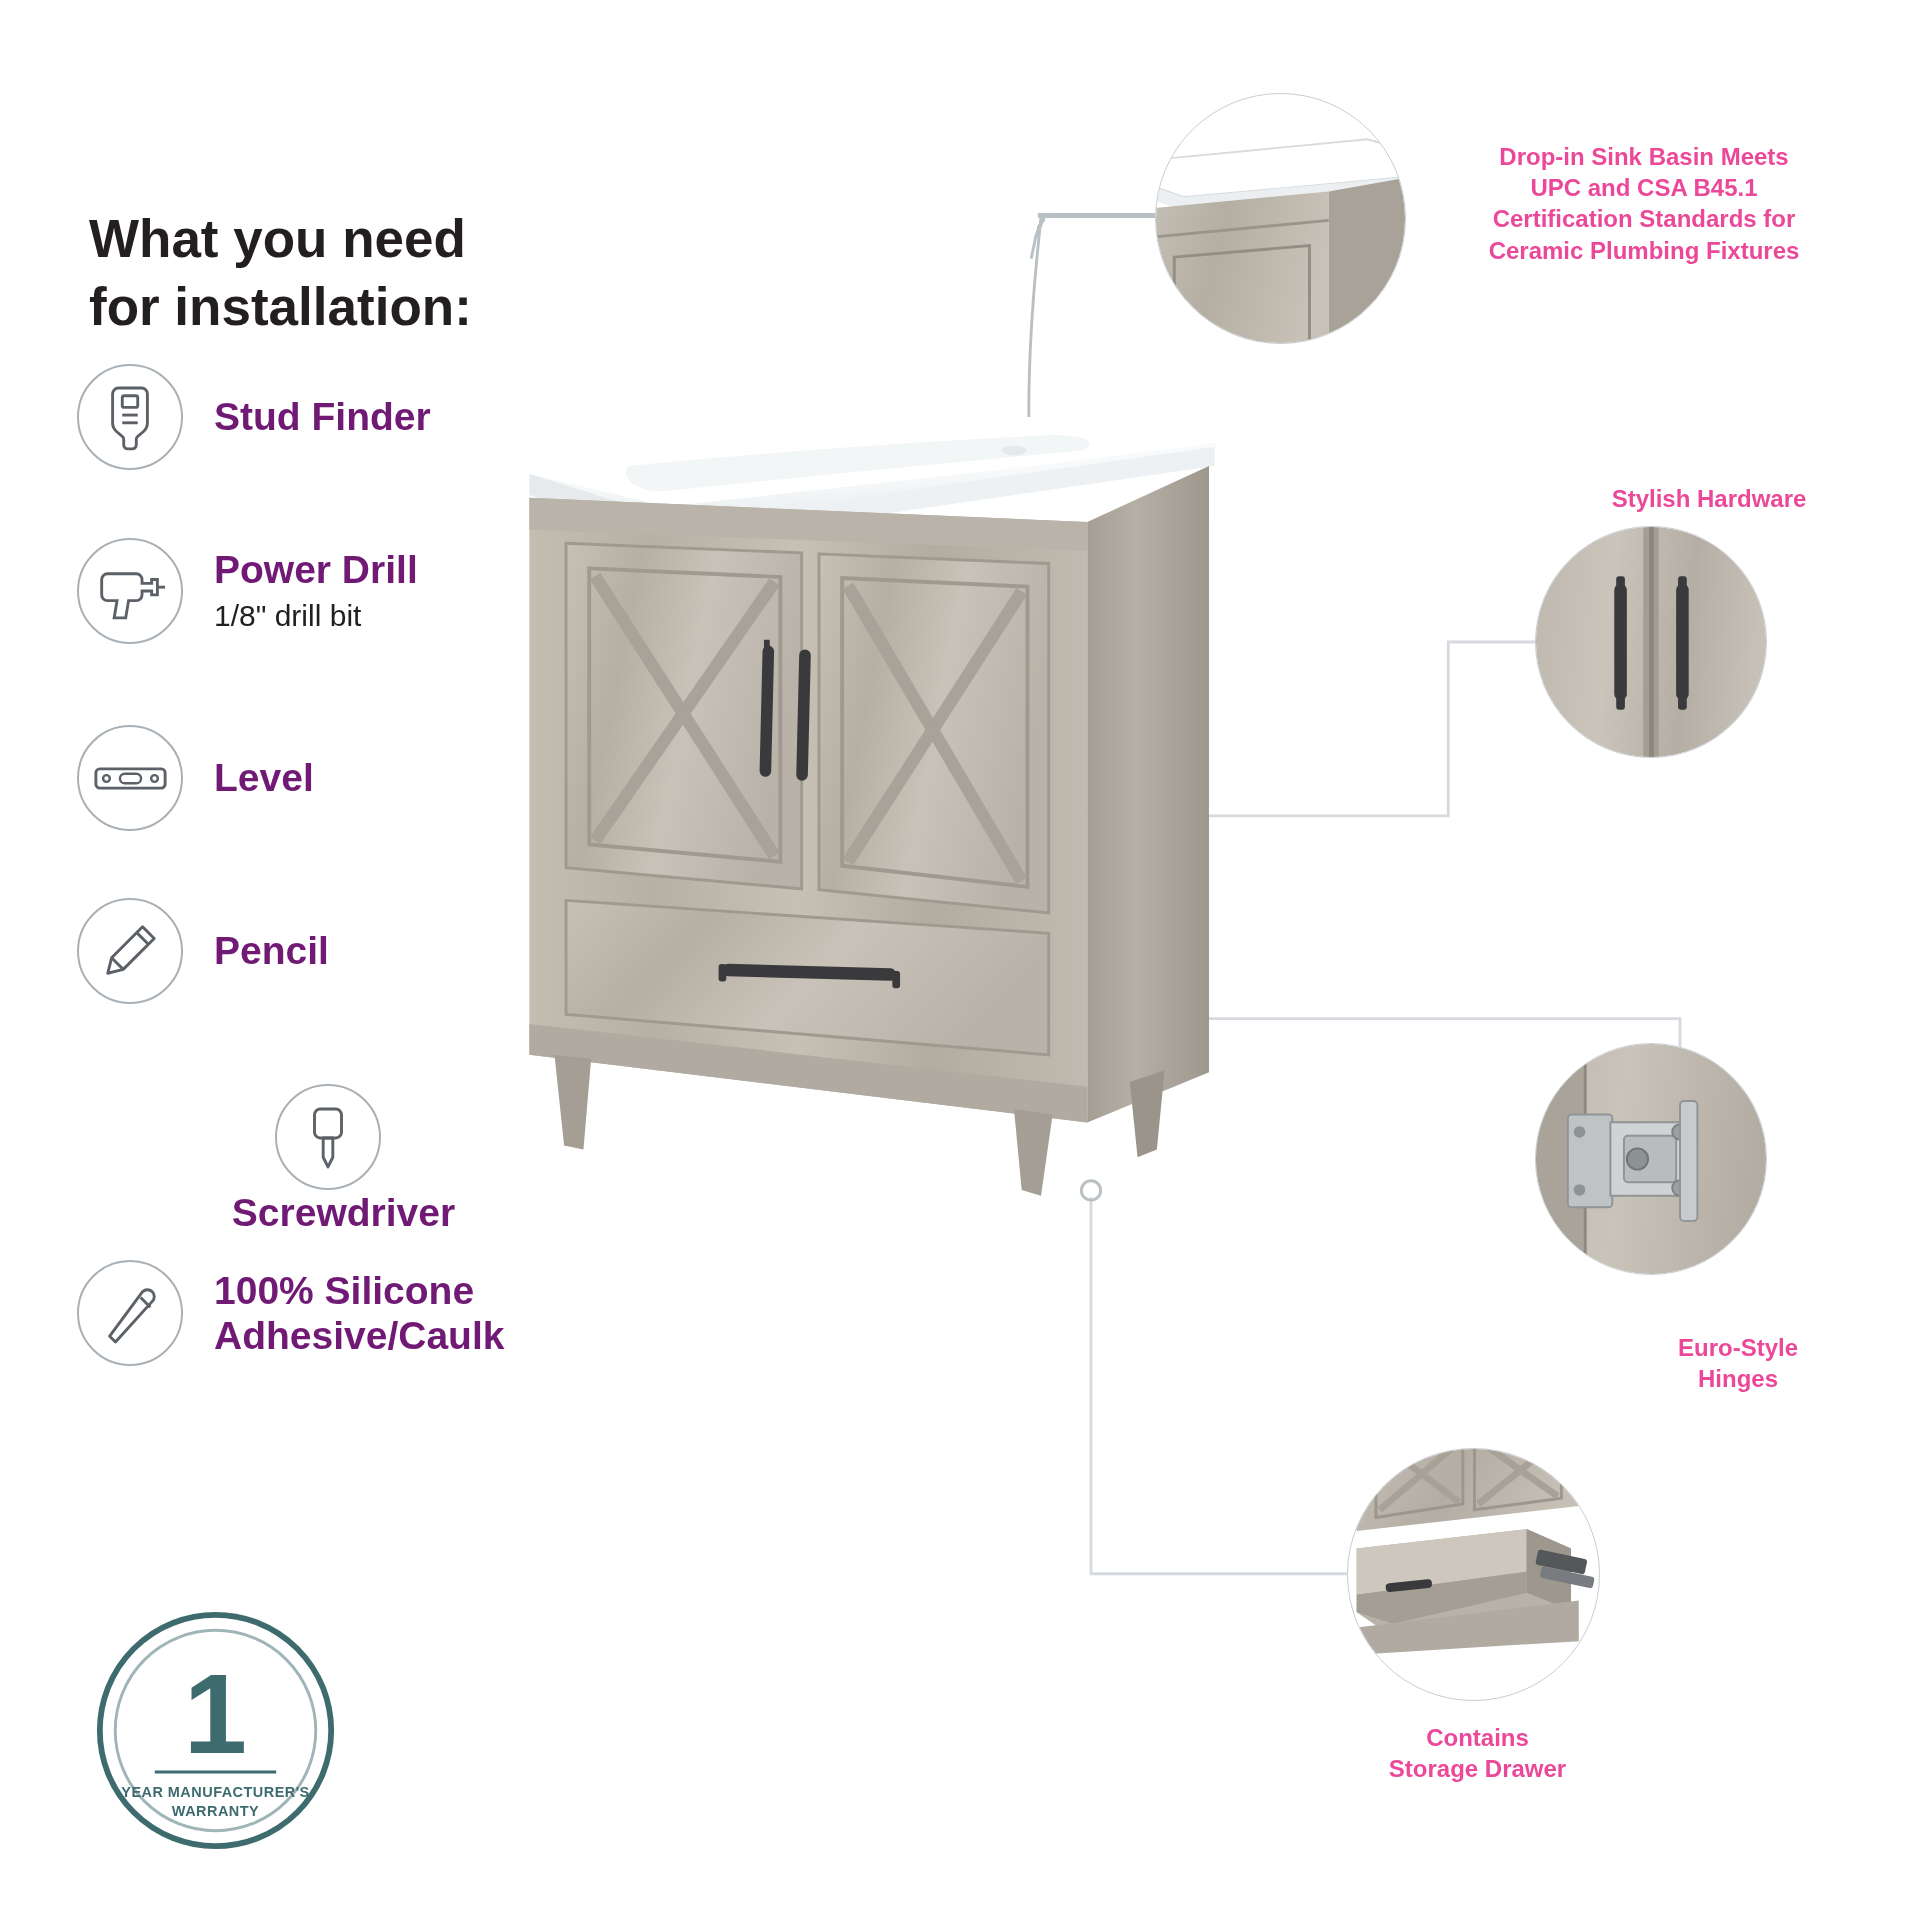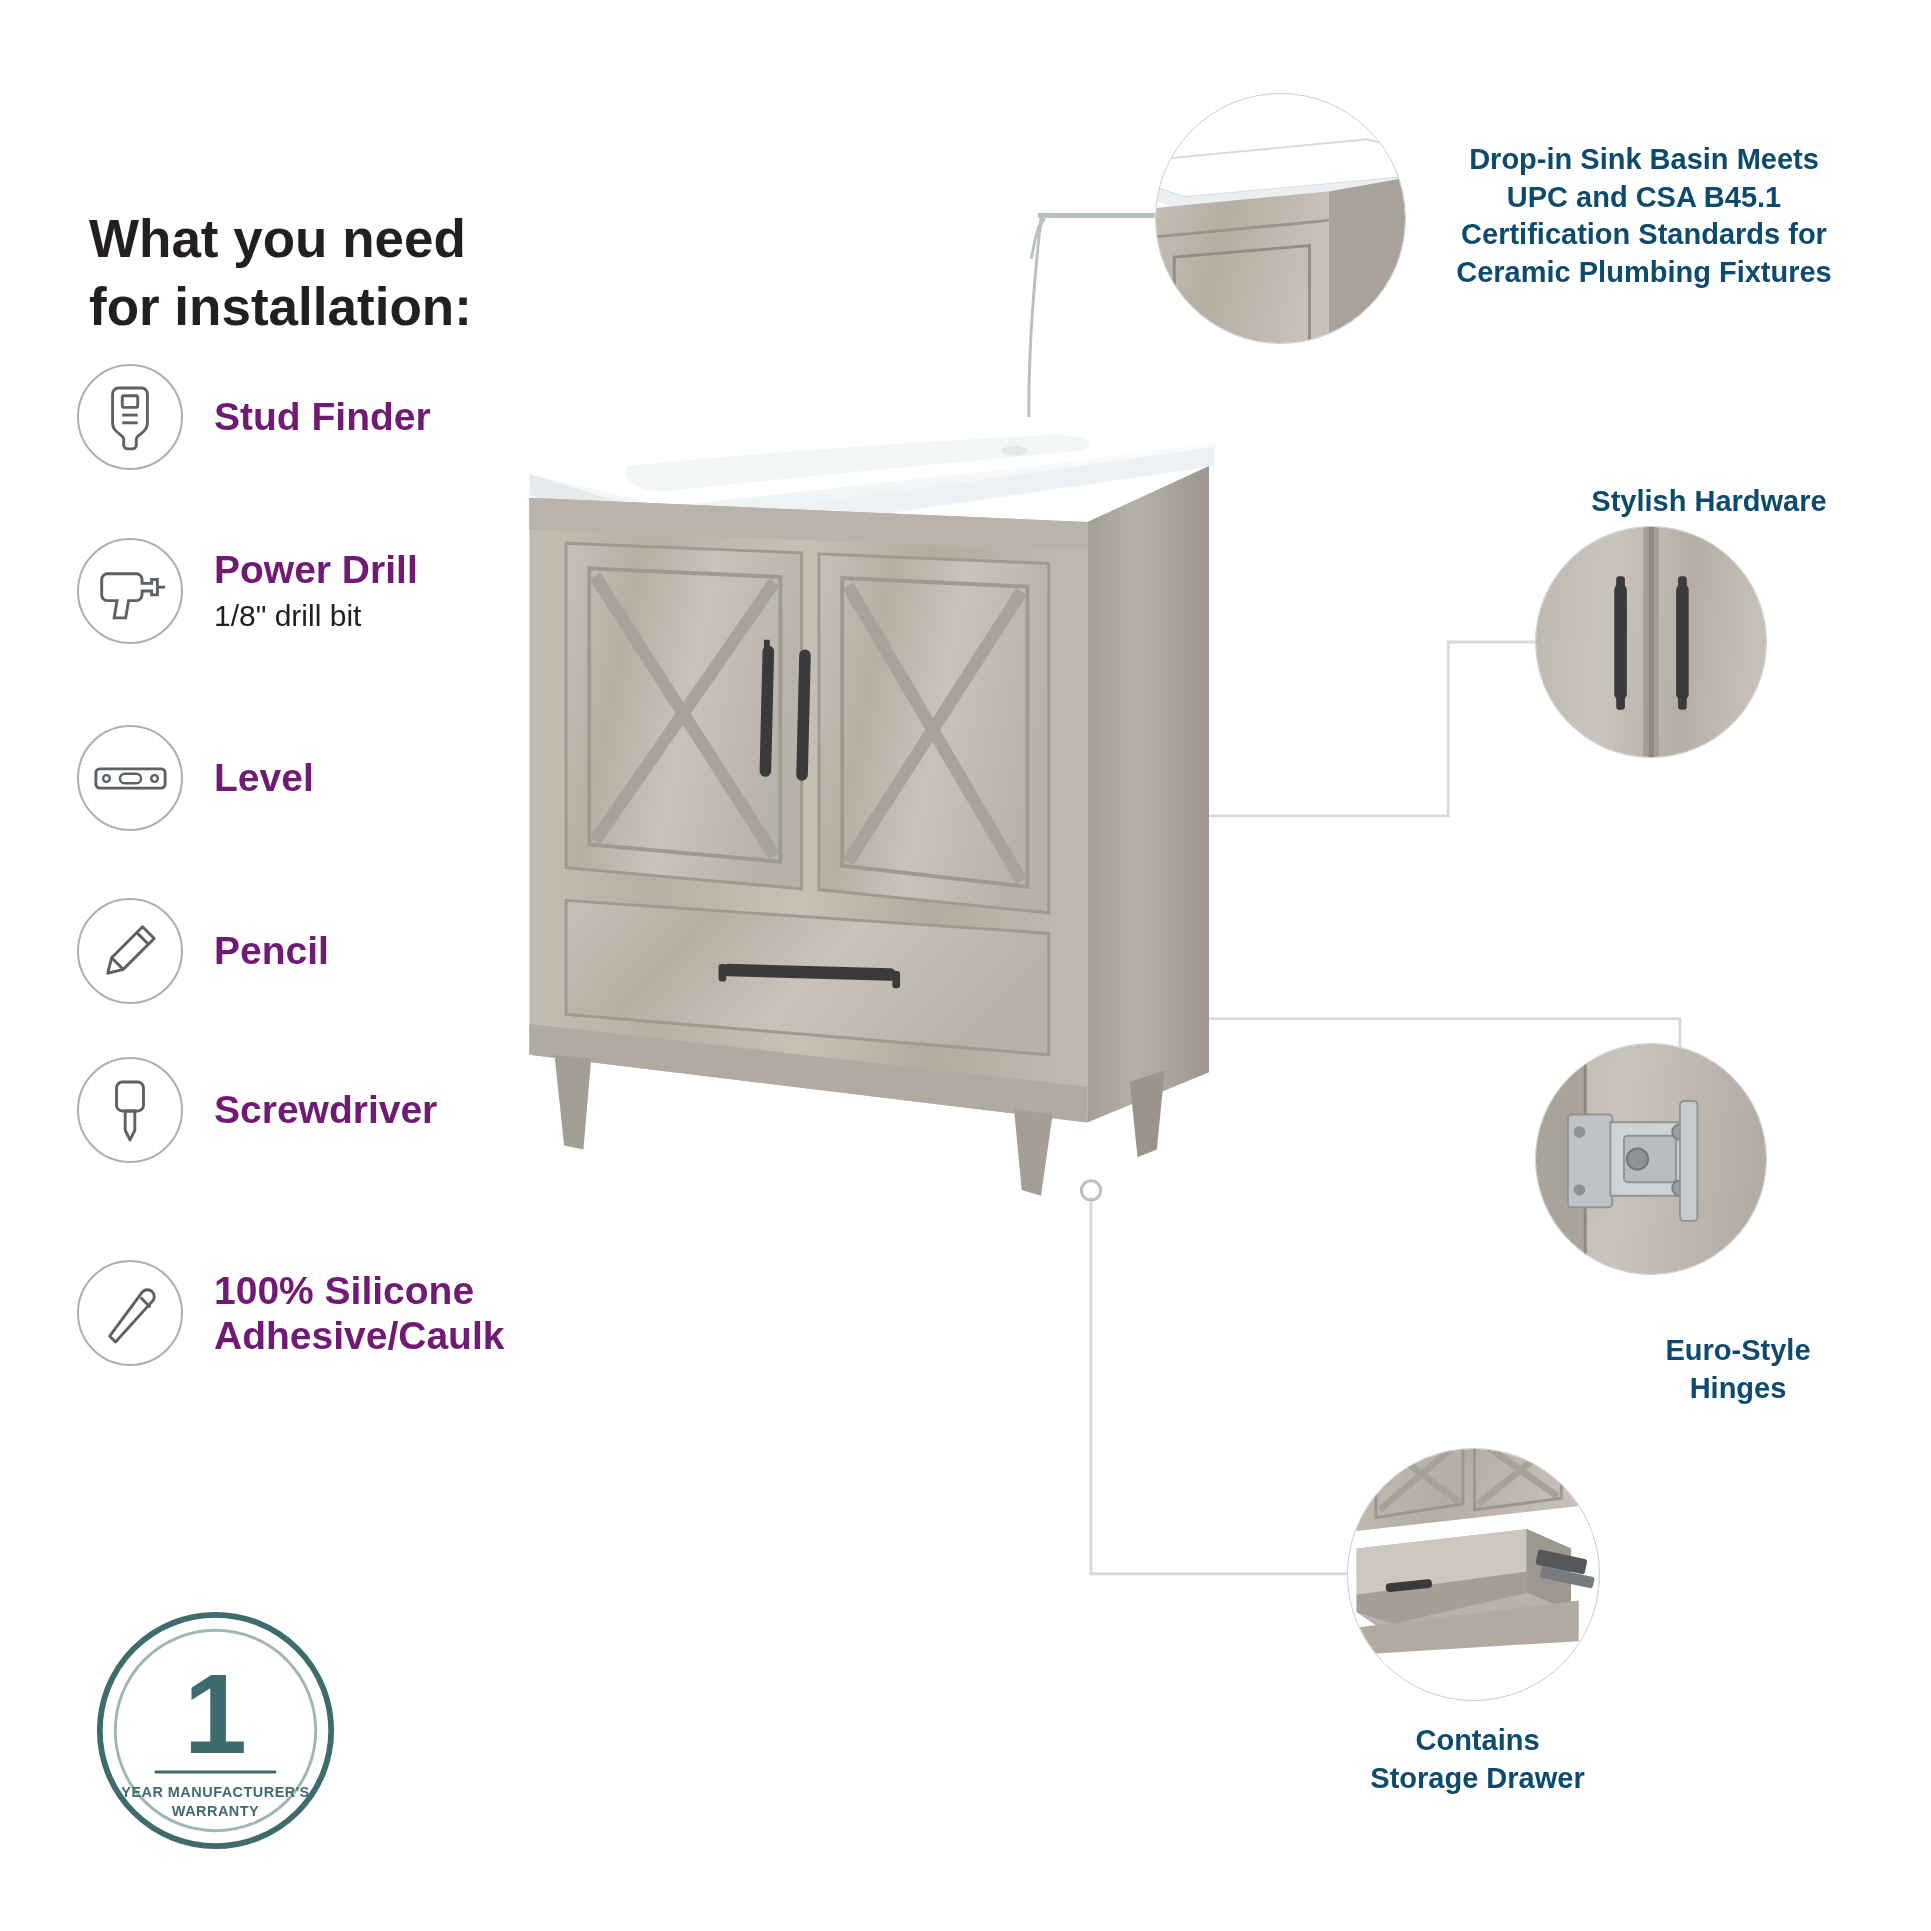--- a/index.html
+++ b/index.html
@@ -66,24 +66,24 @@
     font-weight: normal;
     line-height: 1.3;
     color: #231f20;
     margin-top: 3.9px;
   }
   .need-label.two-line { line-height: 1.16; }
 
   
   .callout-text {
     position: absolute;
-    font-size: 29px;
+    font-size: 24px;
     font-weight: bold;
     line-height: 1.3;
-    color: #0c4a6e;
+    color: #ec4899;
     text-align: center;
   }
 
   
   .warranty {
     position: absolute;
     left: 95px;
     top: 1610px;
     width: 241px;
     height: 241px;
@@ -214,21 +214,21 @@
         <path d="M44 6 l12 12 -32 32 -16 4 4 -16 z" fill="none" stroke="#5b6166" stroke-width="3" stroke-linejoin="round"></path>
         <line x1="38" y1="12" x2="50" y2="24" stroke="#5b6166" stroke-width="3"></line>
         <line x1="12" y1="38" x2="24" y2="50" stroke="#5b6166" stroke-width="3"></line>
       </svg>
     </div>
     <div class="need-text">
       <div class="need-label">Pencil</div>
     </div>
   </div>
 
-  <div class="need-row" style="top:1052px;">
+  <div class="need-row" style="top:1084px;flex-direction:column;">
     <div class="need-icon">
       <svg width="54" height="68" viewBox="0 0 56 70">
         <path d="M20 6 h16 a6 6 0 0 1 6 6 v18 a6 6 0 0 1 -6 6 h-16 a6 6 0 0 1 -6 -6 v-18 a6 6 0 0 1 6 -6 z" fill="none" stroke="#5b6166" stroke-width="3"></path>
         <path d="M23 36 h10 v20 l-5 10 -5 -10 z" fill="none" stroke="#5b6166" stroke-width="3" stroke-linejoin="round"></path>
       </svg>
     </div>
     <div class="need-text">
       <div class="need-label">Screwdriver</div>
     </div>
   </div>

